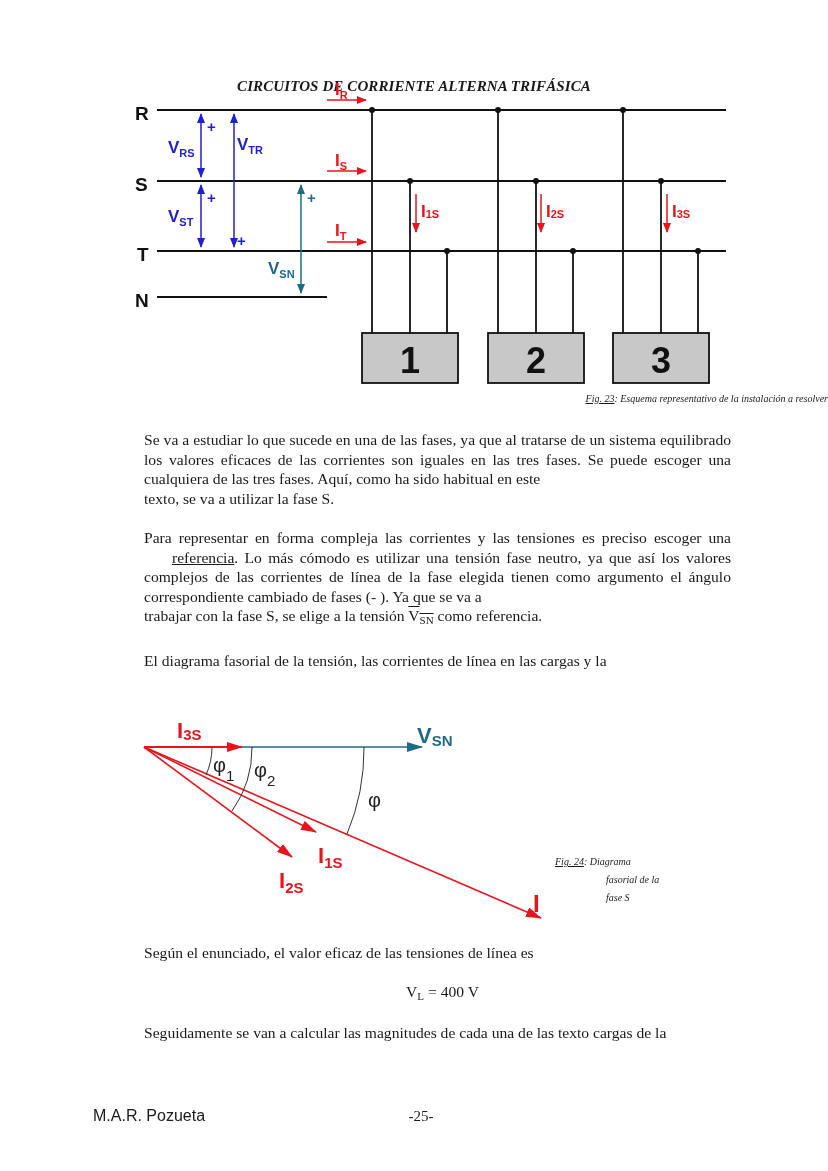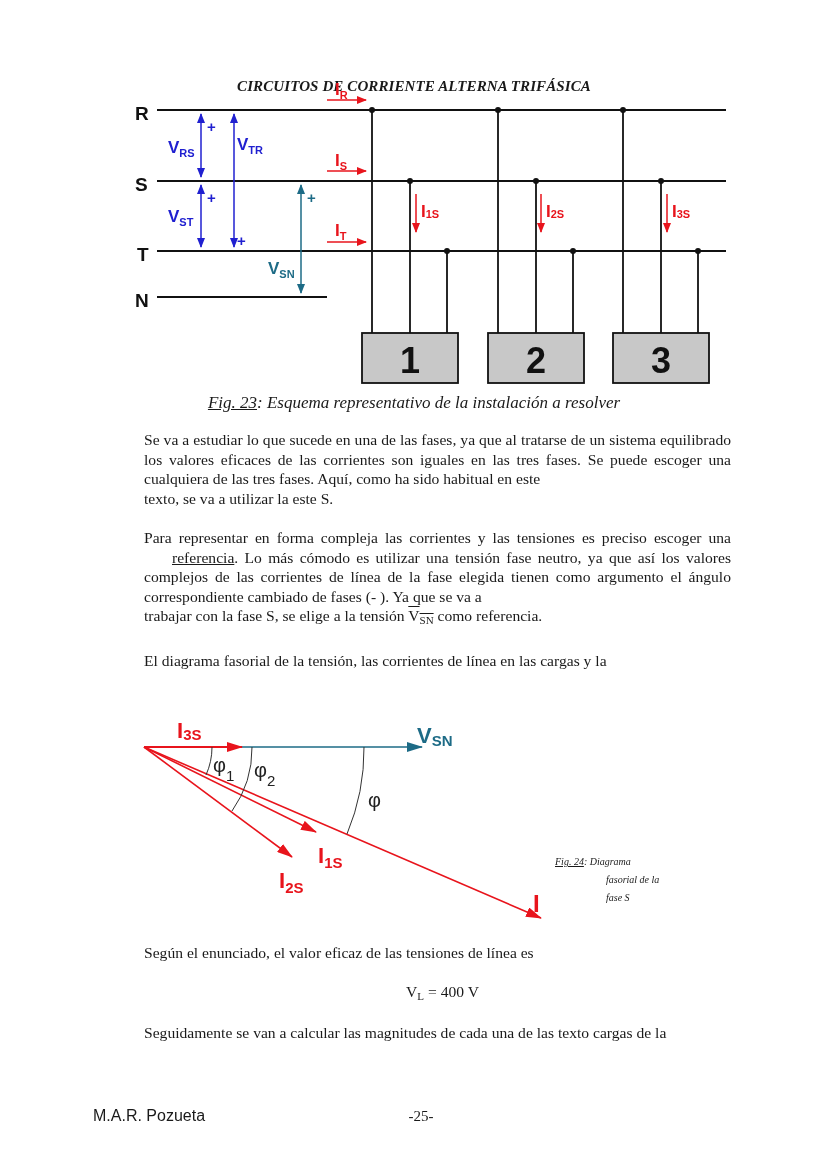--- a/index.html
+++ b/index.html
@@ -1,22 +1,22 @@
 <!DOCTYPE html>
 <html><head>
 <meta charset="utf-8">
 <style>
   html, body { margin: 0; padding: 0; background: #ffffff; }
   body { width: 828px; height: 1171px; position: relative; overflow: hidden;
          font-family: "Liberation Serif", "DejaVu Serif", serif; color: #1a1a1a; }
   .header-title { position: absolute; left: 0; width: 828px; top: 38px; text-align: center;
          font-style: italic; font-weight: bold; font-size: 15px; letter-spacing: 0.1px; margin-top: 40px; }
   svg text { font-family: "Liberation Sans", "DejaVu Sans", sans-serif; }
-  .fig-caption { position: absolute; left: 0; width: 828px; top: 393px; text-align: center;
-         font-style: italic; font-size: 17px; }
+  .fig-caption { position: absolute; left: 0; width: 828px; top: 393px; text-align: right;
+         font-style: italic; font-size: 10px; }
   .fig-caption .lbl, .fig24-caption .lbl { text-decoration: underline; }
   .para { position: absolute; left: 144px; width: 587px; font-size: 15.6px; line-height: 19.6px;
           text-align: justify; margin: 0; }
   .para .last { text-align: left; }
   .para u { text-decoration: underline; margin-left: 28px; }
   .ov { text-decoration: overline; }
   .sub { font-size: 11px; vertical-align: -3px; }
   .fig24-caption { position: absolute; left: 555px; top: 853px; font-style: italic; font-size: 10px;
           line-height: 18px; }
   .fig24-caption .indent { padding-left: 51px; display: block; }
@@ -128,21 +128,21 @@
     <text x="421" y="217" font-size="17"><tspan>I</tspan><tspan font-size="11" dy="1">1S</tspan></text>
     <text x="546" y="217" font-size="17"><tspan>I</tspan><tspan font-size="11" dy="1">2S</tspan></text>
     <text x="672" y="217" font-size="17"><tspan>I</tspan><tspan font-size="11" dy="1">3S</tspan></text>
   </g>
 </svg>
 
 <div class="fig-caption"><span class="lbl">Fig. 23</span><span>: Esquema representativo de la instalación a resolver</span></div>
 
 <div class="para" style="top:430px">
   <span>Se va a estudiar lo que sucede en una de las fases, ya que al tratarse de un sistema equilibrado los valores eficaces de las corrientes son iguales en las tres fases. Se puede escoger una cualquiera de las tres fases. Aquí, como ha sido habitual en este</span>
-  <div class="last">texto, se va a utilizar la este S.</div>
+  <div class="last">texto, se va a utilizar la fase S.</div>
 </div>
 
 <div class="para" style="top:528px">
   <span>Para representar en forma compleja las corrientes y las tensiones es preciso escoger una </span><u>referencia</u><span>. Lo más cómodo es utilizar una tensión fase neutro, ya que así los valores complejos de las corrientes de línea de la fase elegida tienen como argumento el ángulo     correspondiente cambiado de fases (-   ). Ya que se va a</span>
   <div class="last"><span>trabajar con la fase S, se elige a la tensión </span><span class="ov">V</span><span class="sub ov">SN</span><span> como referencia.</span></div>
 </div>
 
 <div class="para" style="top:651px">
   <span>El diagrama fasorial de la tensión, las corrientes de línea en las cargas y la</span>
 </div>

